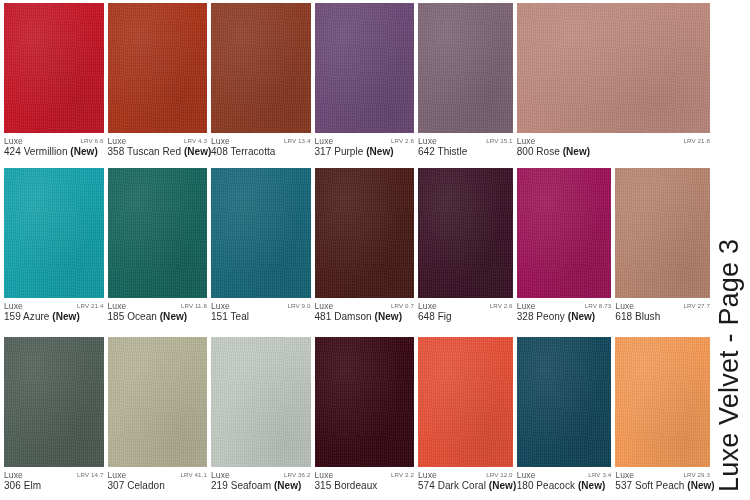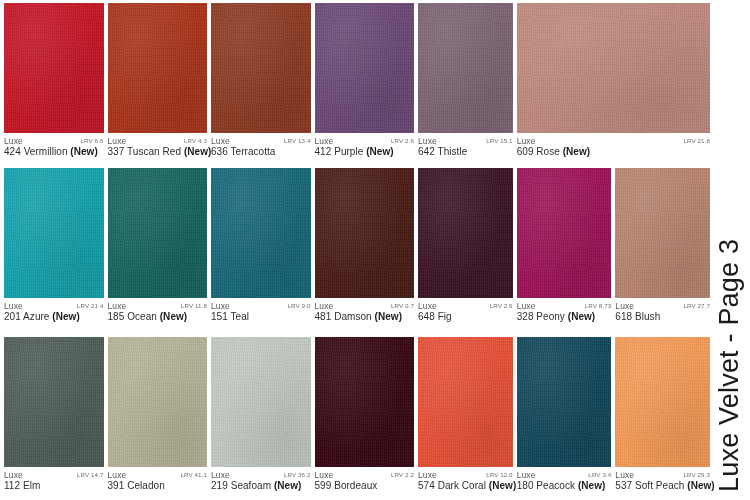--- a/index.html
+++ b/index.html
@@ -146,41 +146,41 @@
               <div class="name"><span>424 Vermillion</span> <span class="new">(New)</span></div>
             </div>
           </div>
           <div class="cell" style="left: 103.5px; width: 99.5px;">
             <div class="swatch" style="background: rgb(171, 51, 24);"></div>
             <div class="label">
               <div class="label-top">
                 <span class="brand">Luxe</span>
                 <span class="lrv">LRV 4.3</span>
               </div>
-              <div class="name"><span>337 Tuscan Red</span> <span class="new">(New)</span></div>
+              <div class="name"><span>358 Tuscan Red</span> <span class="new">(New)</span></div>
             </div>
           </div>
           <div class="cell" style="left: 207px; width: 99.5px;">
             <div class="swatch" style="background: rgb(141, 58, 34);"></div>
             <div class="label">
               <div class="label-top">
                 <span class="brand">Luxe</span>
                 <span class="lrv">LRV 13.4</span>
               </div>
-              <div class="name"><span>636 Terracotta</span></div>
+              <div class="name"><span>408 Terracotta</span></div>
             </div>
           </div>
           <div class="cell" style="left: 310.5px; width: 99.5px;">
             <div class="swatch" style="background: rgb(107, 72, 118);"></div>
             <div class="label">
               <div class="label-top">
                 <span class="brand">Luxe</span>
                 <span class="lrv">LRV 2.6</span>
               </div>
-              <div class="name"><span>412 Purple</span> <span class="new">(New)</span></div>
+              <div class="name"><span>317 Purple</span> <span class="new">(New)</span></div>
             </div>
           </div>
         </div>
         <div class="group group-right" style="left: 418px; width: 292px;">
           <div class="cell" style="left: 0px; width: 94.6667px;">
             <div class="swatch" style="background: rgb(125, 100, 115);"></div>
             <div class="label">
               <div class="label-top">
                 <span class="brand">Luxe</span>
                 <span class="lrv">LRV 15.1</span>
@@ -188,35 +188,35 @@
               <div class="name"><span>642 Thistle</span></div>
             </div>
           </div>
           <div class="cell" style="left: 98.6667px; width: 193.333px;">
             <div class="swatch" style="background: rgb(192, 138, 126);"></div>
             <div class="label">
               <div class="label-top">
                 <span class="brand">Luxe</span>
                 <span class="lrv">LRV 21.8</span>
               </div>
-              <div class="name"><span>609 Rose</span> <span class="new">(New)</span></div>
+              <div class="name"><span>800 Rose</span> <span class="new">(New)</span></div>
             </div>
           </div>
         </div>
       </div>
       <div class="grid-row" style="top: 168px;">
         <div class="group group-left" style="left: 4px; width: 410px;">
           <div class="cell" style="left: 0px; width: 99.5px;">
             <div class="swatch" style="background: rgb(18, 163, 173);"></div>
             <div class="label">
               <div class="label-top">
                 <span class="brand">Luxe</span>
                 <span class="lrv">LRV 21.4</span>
               </div>
-              <div class="name"><span>201 Azure</span> <span class="new">(New)</span></div>
+              <div class="name"><span>159 Azure</span> <span class="new">(New)</span></div>
             </div>
           </div>
           <div class="cell" style="left: 103.5px; width: 99.5px;">
             <div class="swatch" style="background: rgb(20, 101, 92);"></div>
             <div class="label">
               <div class="label-top">
                 <span class="brand">Luxe</span>
                 <span class="lrv">LRV 11.8</span>
               </div>
               <div class="name"><span>185 Ocean</span> <span class="new">(New)</span></div>
@@ -278,51 +278,51 @@
       </div>
       <div class="grid-row" style="top: 337px;">
         <div class="group group-left" style="left: 4px; width: 410px;">
           <div class="cell" style="left: 0px; width: 99.5px;">
             <div class="swatch" style="background: rgb(78, 94, 86);"></div>
             <div class="label">
               <div class="label-top">
                 <span class="brand">Luxe</span>
                 <span class="lrv">LRV 14.7</span>
               </div>
-              <div class="name"><span>112 Elm</span></div>
+              <div class="name"><span>306 Elm</span></div>
             </div>
           </div>
           <div class="cell" style="left: 103.5px; width: 99.5px;">
             <div class="swatch" style="background: rgb(182, 180, 150);"></div>
             <div class="label">
               <div class="label-top">
                 <span class="brand">Luxe</span>
                 <span class="lrv">LRV 41.1</span>
               </div>
-              <div class="name"><span>391 Celadon</span></div>
+              <div class="name"><span>307 Celadon</span></div>
             </div>
           </div>
           <div class="cell" style="left: 207px; width: 99.5px;">
             <div class="swatch" style="background: rgb(195, 203, 195);"></div>
             <div class="label">
               <div class="label-top">
                 <span class="brand">Luxe</span>
                 <span class="lrv">LRV 36.2</span>
               </div>
               <div class="name"><span>219 Seafoam</span> <span class="new">(New)</span></div>
             </div>
           </div>
           <div class="cell" style="left: 310.5px; width: 99.5px;">
             <div class="swatch" style="background: rgb(54, 6, 17);"></div>
             <div class="label">
               <div class="label-top">
                 <span class="brand">Luxe</span>
                 <span class="lrv">LRV 2.2</span>
               </div>
-              <div class="name"><span>599 Bordeaux</span></div>
+              <div class="name"><span>315 Bordeaux</span></div>
             </div>
           </div>
         </div>
         <div class="group group-right" style="left: 418px; width: 292px;">
           <div class="cell" style="left: 0px; width: 94.6667px;">
             <div class="swatch" style="background: rgb(233, 79, 54);"></div>
             <div class="label">
               <div class="label-top">
                 <span class="brand">Luxe</span>
                 <span class="lrv">LRV 12.0</span>

